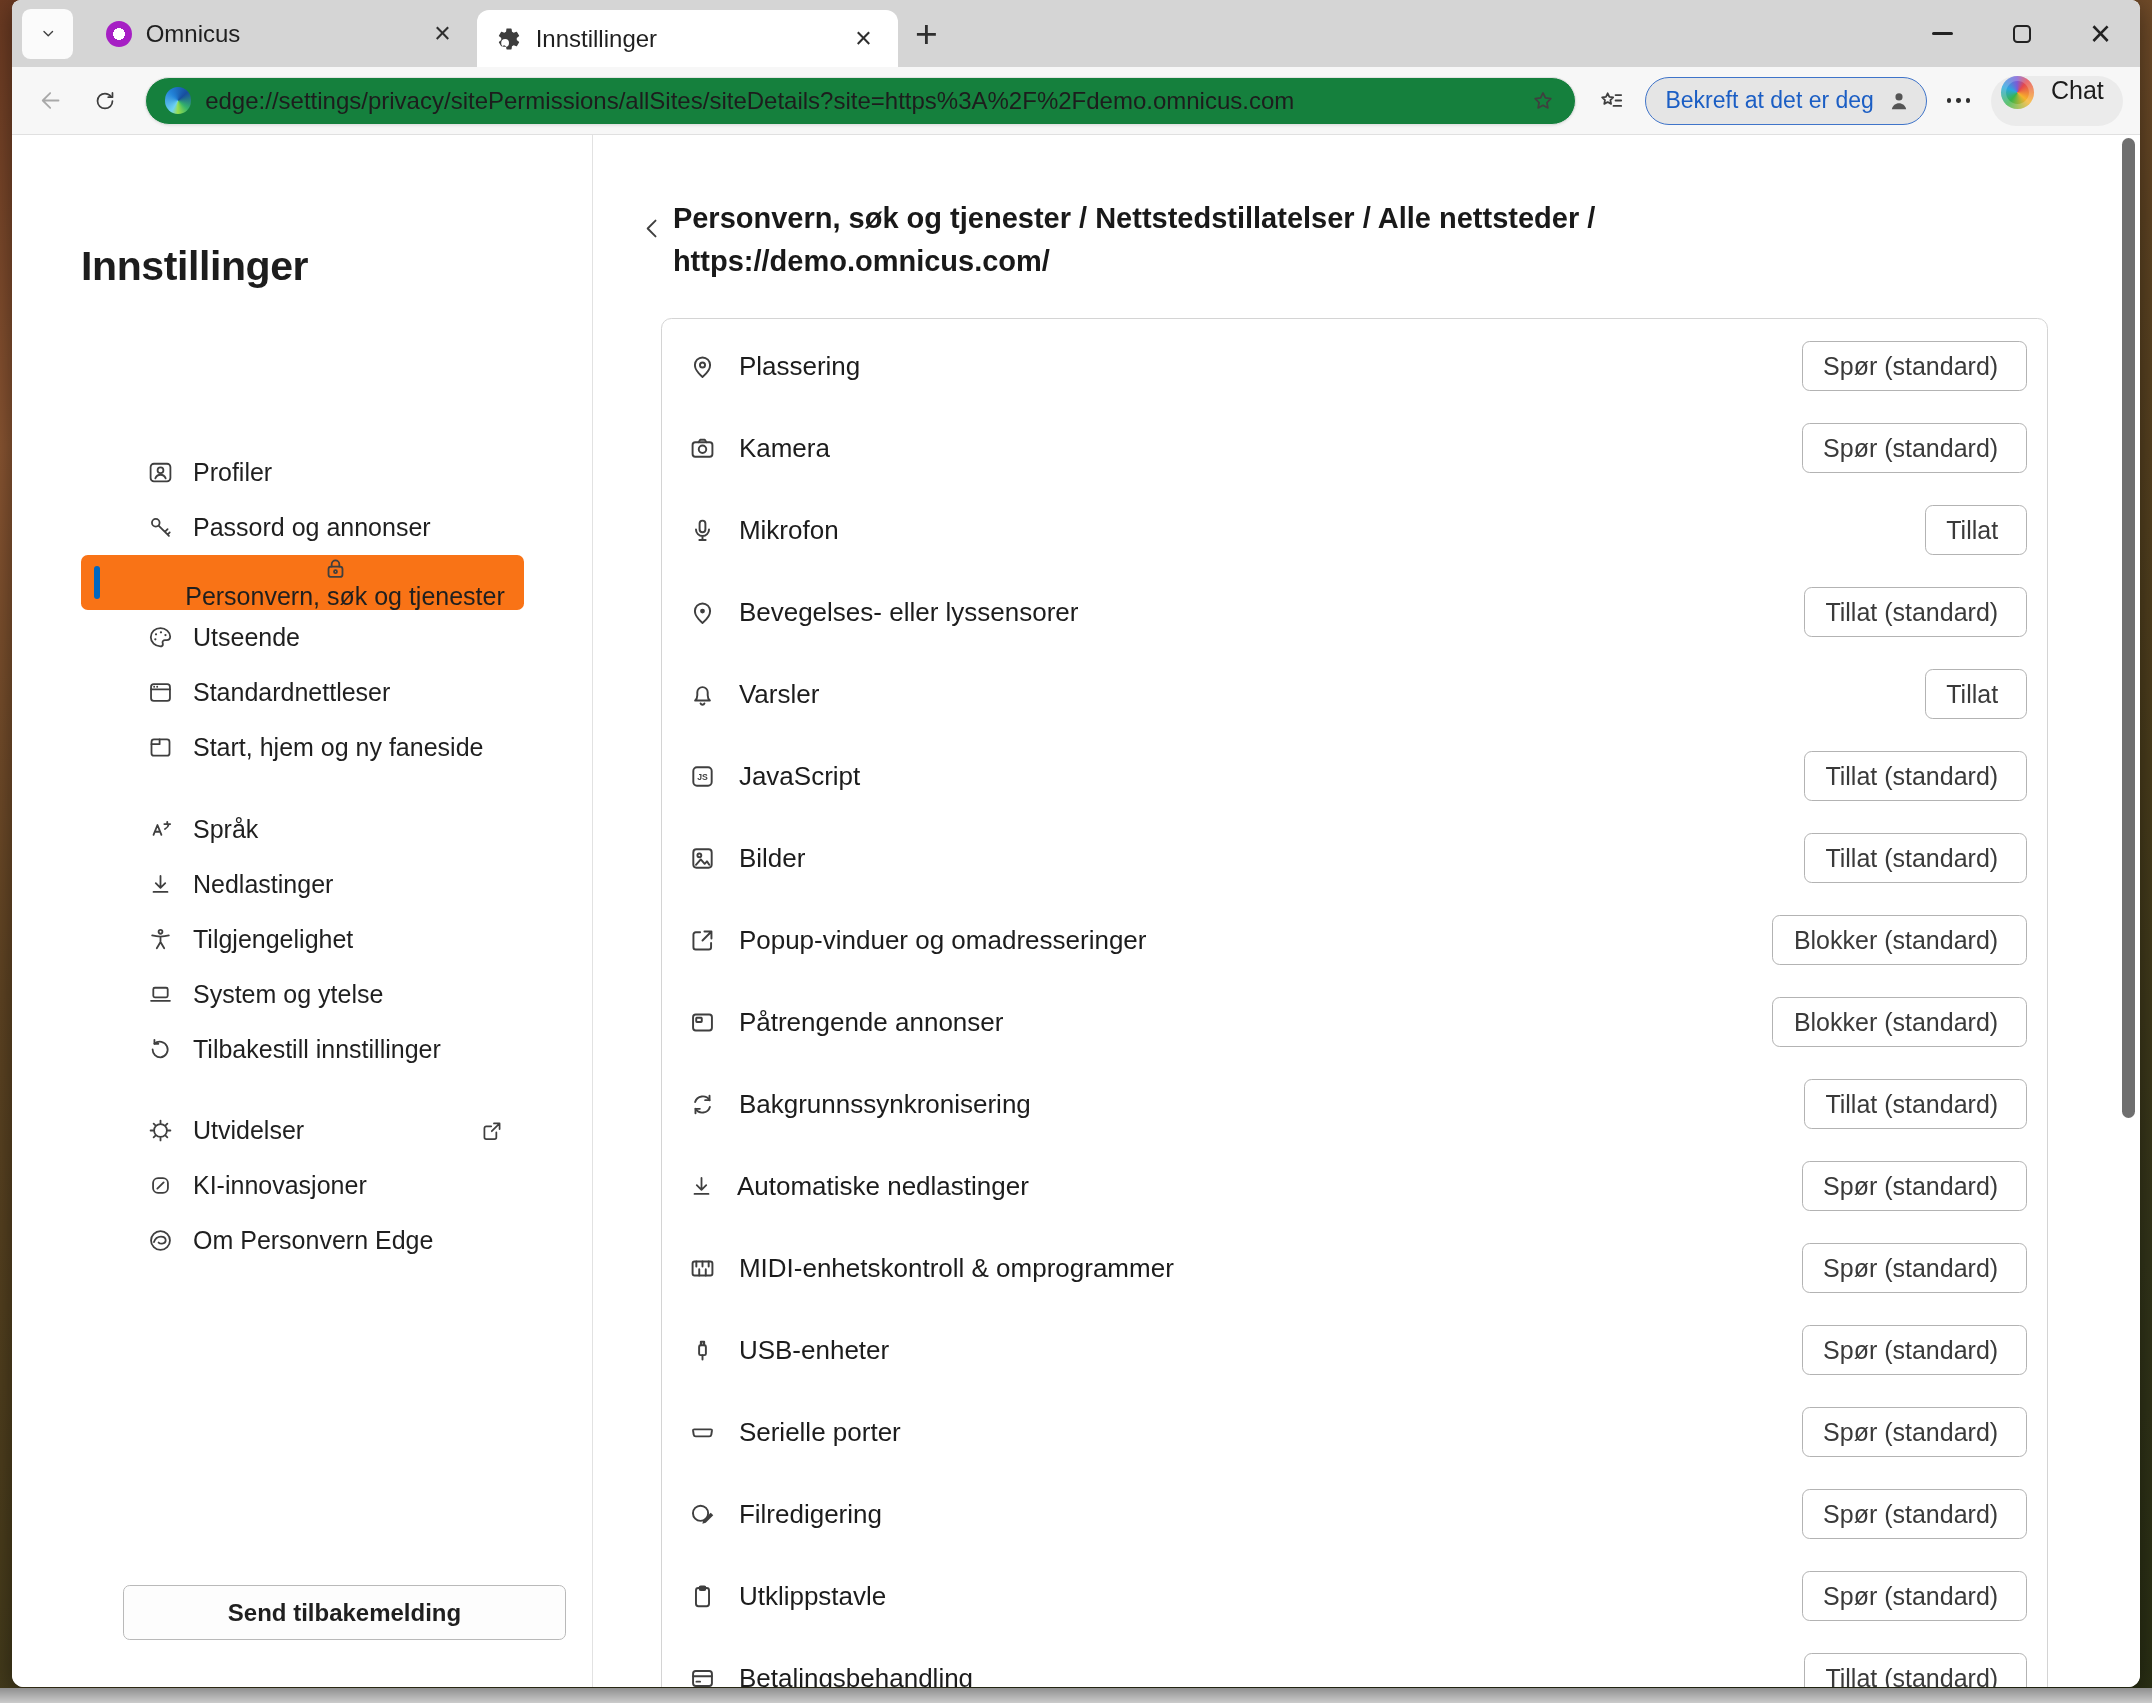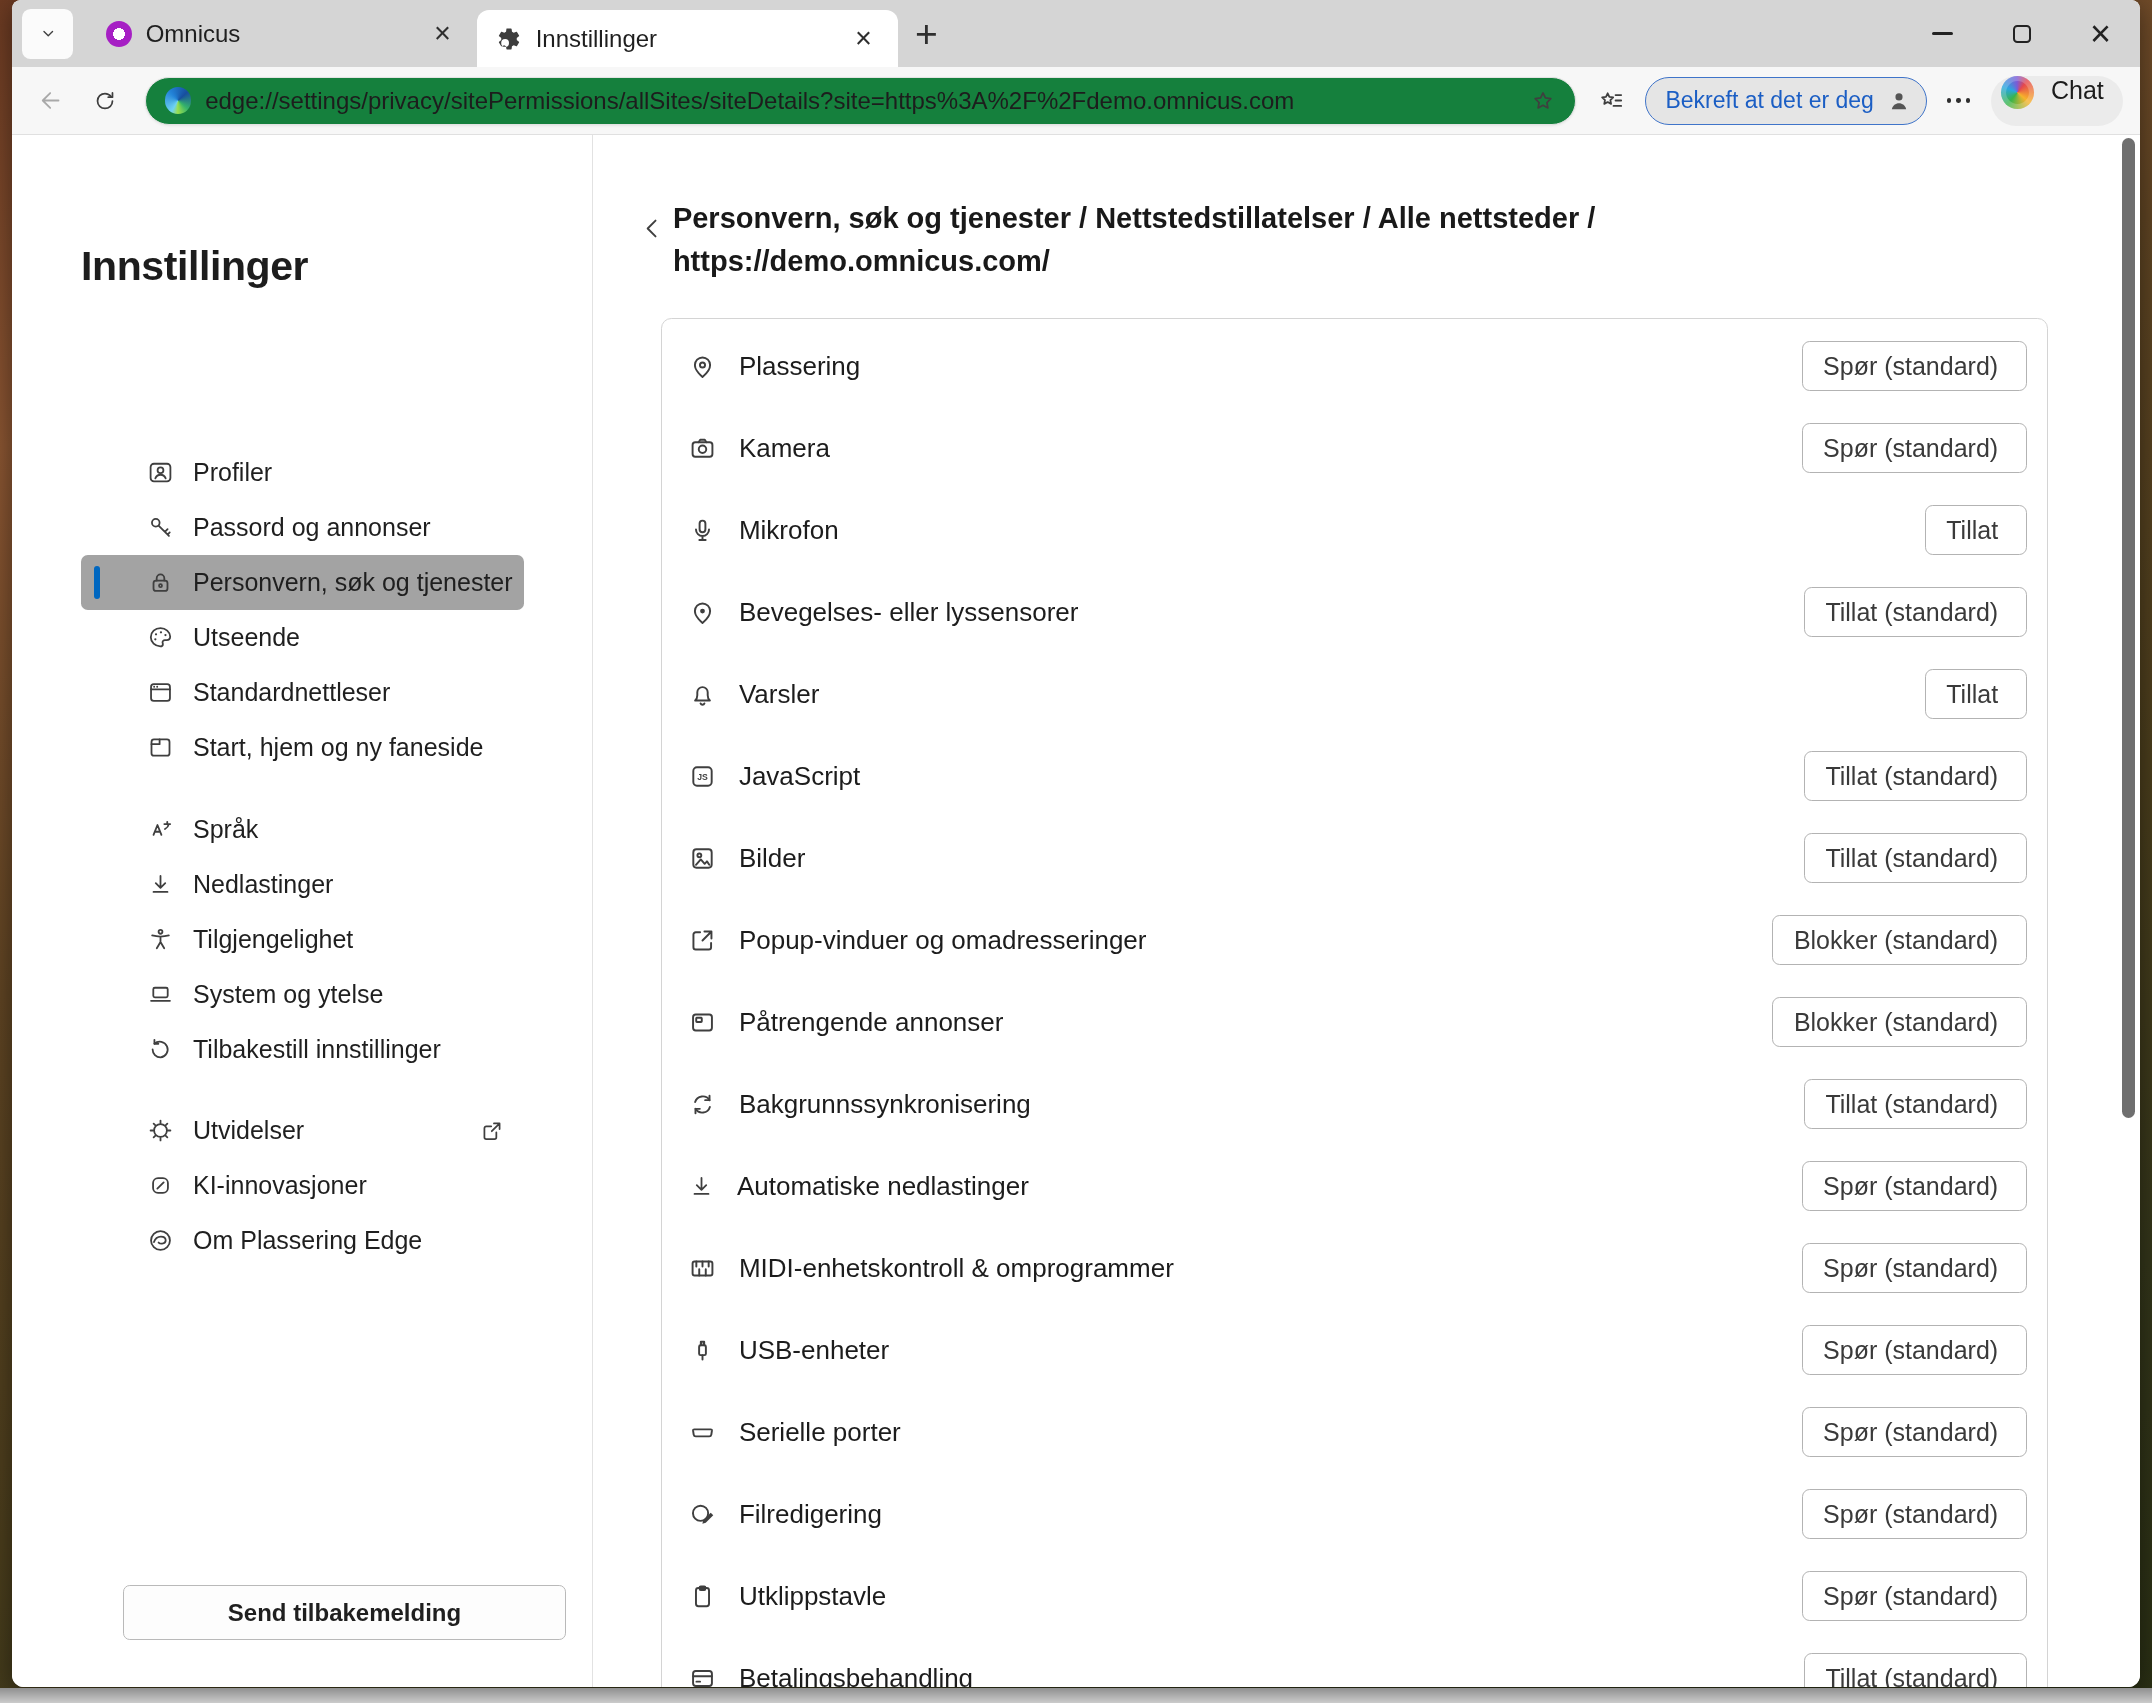--- a/index.html
+++ b/index.html
@@ -53,21 +53,21 @@
   .content { position:relative; flex:1; display:flex; overflow:hidden; background:#fff; }
   .sidebar { position:relative; width:580px; flex:0 0 auto; }
   .side-title { position:absolute; top:108px; left:69px; font-size:41px; font-weight:700; color:#1d1d1d; letter-spacing:-0.4px; }
   .searchbox { position:absolute; top:219px; left:69px; width:443px; height:50px; border:0.9px solid #8a8a8a;
     border-radius:6.8px; background:#fff; display:flex; align-items:center; gap:13.7px; padding:0 15.4px; }
   .search-placeholder { font-size:25px; color:#5f5f5f; }
   .side-nav { position:absolute; top:310px; left:0; right:0; }
   .side-group { margin-bottom:26.5px; }
   .side-item { position:relative; height:55px; margin-left:69px; width:443px; border-radius:6.8px;
     display:flex; align-items:center; padding-left:66px; }
-  .side-item.selected { background:#a3a3a3; }
+  .side-item.selected { background:#f97316;flex-direction:column; }
   .accent { display:none; position:absolute; left:13px; top:11px; width:6px; height:33px; border-radius:3.4px; background:#0067c0; }
   .side-item.selected .accent { display:block; }
   .side-label { margin-left:19px; font-size:25px; color:#1f1f1f; white-space:nowrap; }
   .side-item .ext { position:absolute; right:19px; }
   .feedback { position:absolute; top:1450px; left:69px; width:443px; height:55px; background:#fdfdfd;
     border:0.9px solid #b9b9b9; border-radius:6.8px; font-size:24px; font-weight:700; color:#1f1f1f;
     font-family:"Liberation Sans",sans-serif;margin-left:42px; }
   .vdivider { width:0.9px; background:#e2e2e2; flex:0 0 auto; }
   .main { position:relative; flex:1; overflow:hidden; }
   .bc-back { position:absolute; top:79px; left:45px; }
@@ -328,21 +328,21 @@
     <span class="side-label">KI-innovasjoner</span>
   </div>
               <div class="side-item">
 
     <span class="ic side-ic">
                   <svg width="27" height="27" viewBox="0 0 24 24" fill="none" stroke="#3f3f3f" stroke-width="1.6" stroke-linecap="round" stroke-linejoin="round">
                     <circle cx="12" cy="12" r="8.4"></circle>
                     <path d="M6.2 13.4c.9-2.9 3.3-4.9 6.2-4.9 2.4 0 4.1 1.3 4.2 3.1.1 1.7-1.3 3-3.3 3.2-1.2.1-2.3-.3-3-1"></path>
                   </svg>
                 </span>
-    <span class="side-label">Om Plassering Edge</span>
+    <span class="side-label">Om Personvern Edge</span>
   </div>
             </div>
           </nav>
         <button class="feedback">Send tilbakemelding</button>
       </div>
       <div class="vdivider"></div>
       <div class="main">
         <span class="bc-back ic">
             <svg width="29" height="29" viewBox="0 0 24 24" fill="none" stroke="#3f3f3f" stroke-width="1.6" stroke-linecap="round" stroke-linejoin="round">
               <path d="M14.5 5.5L8 12l6.5 6.5"></path>

